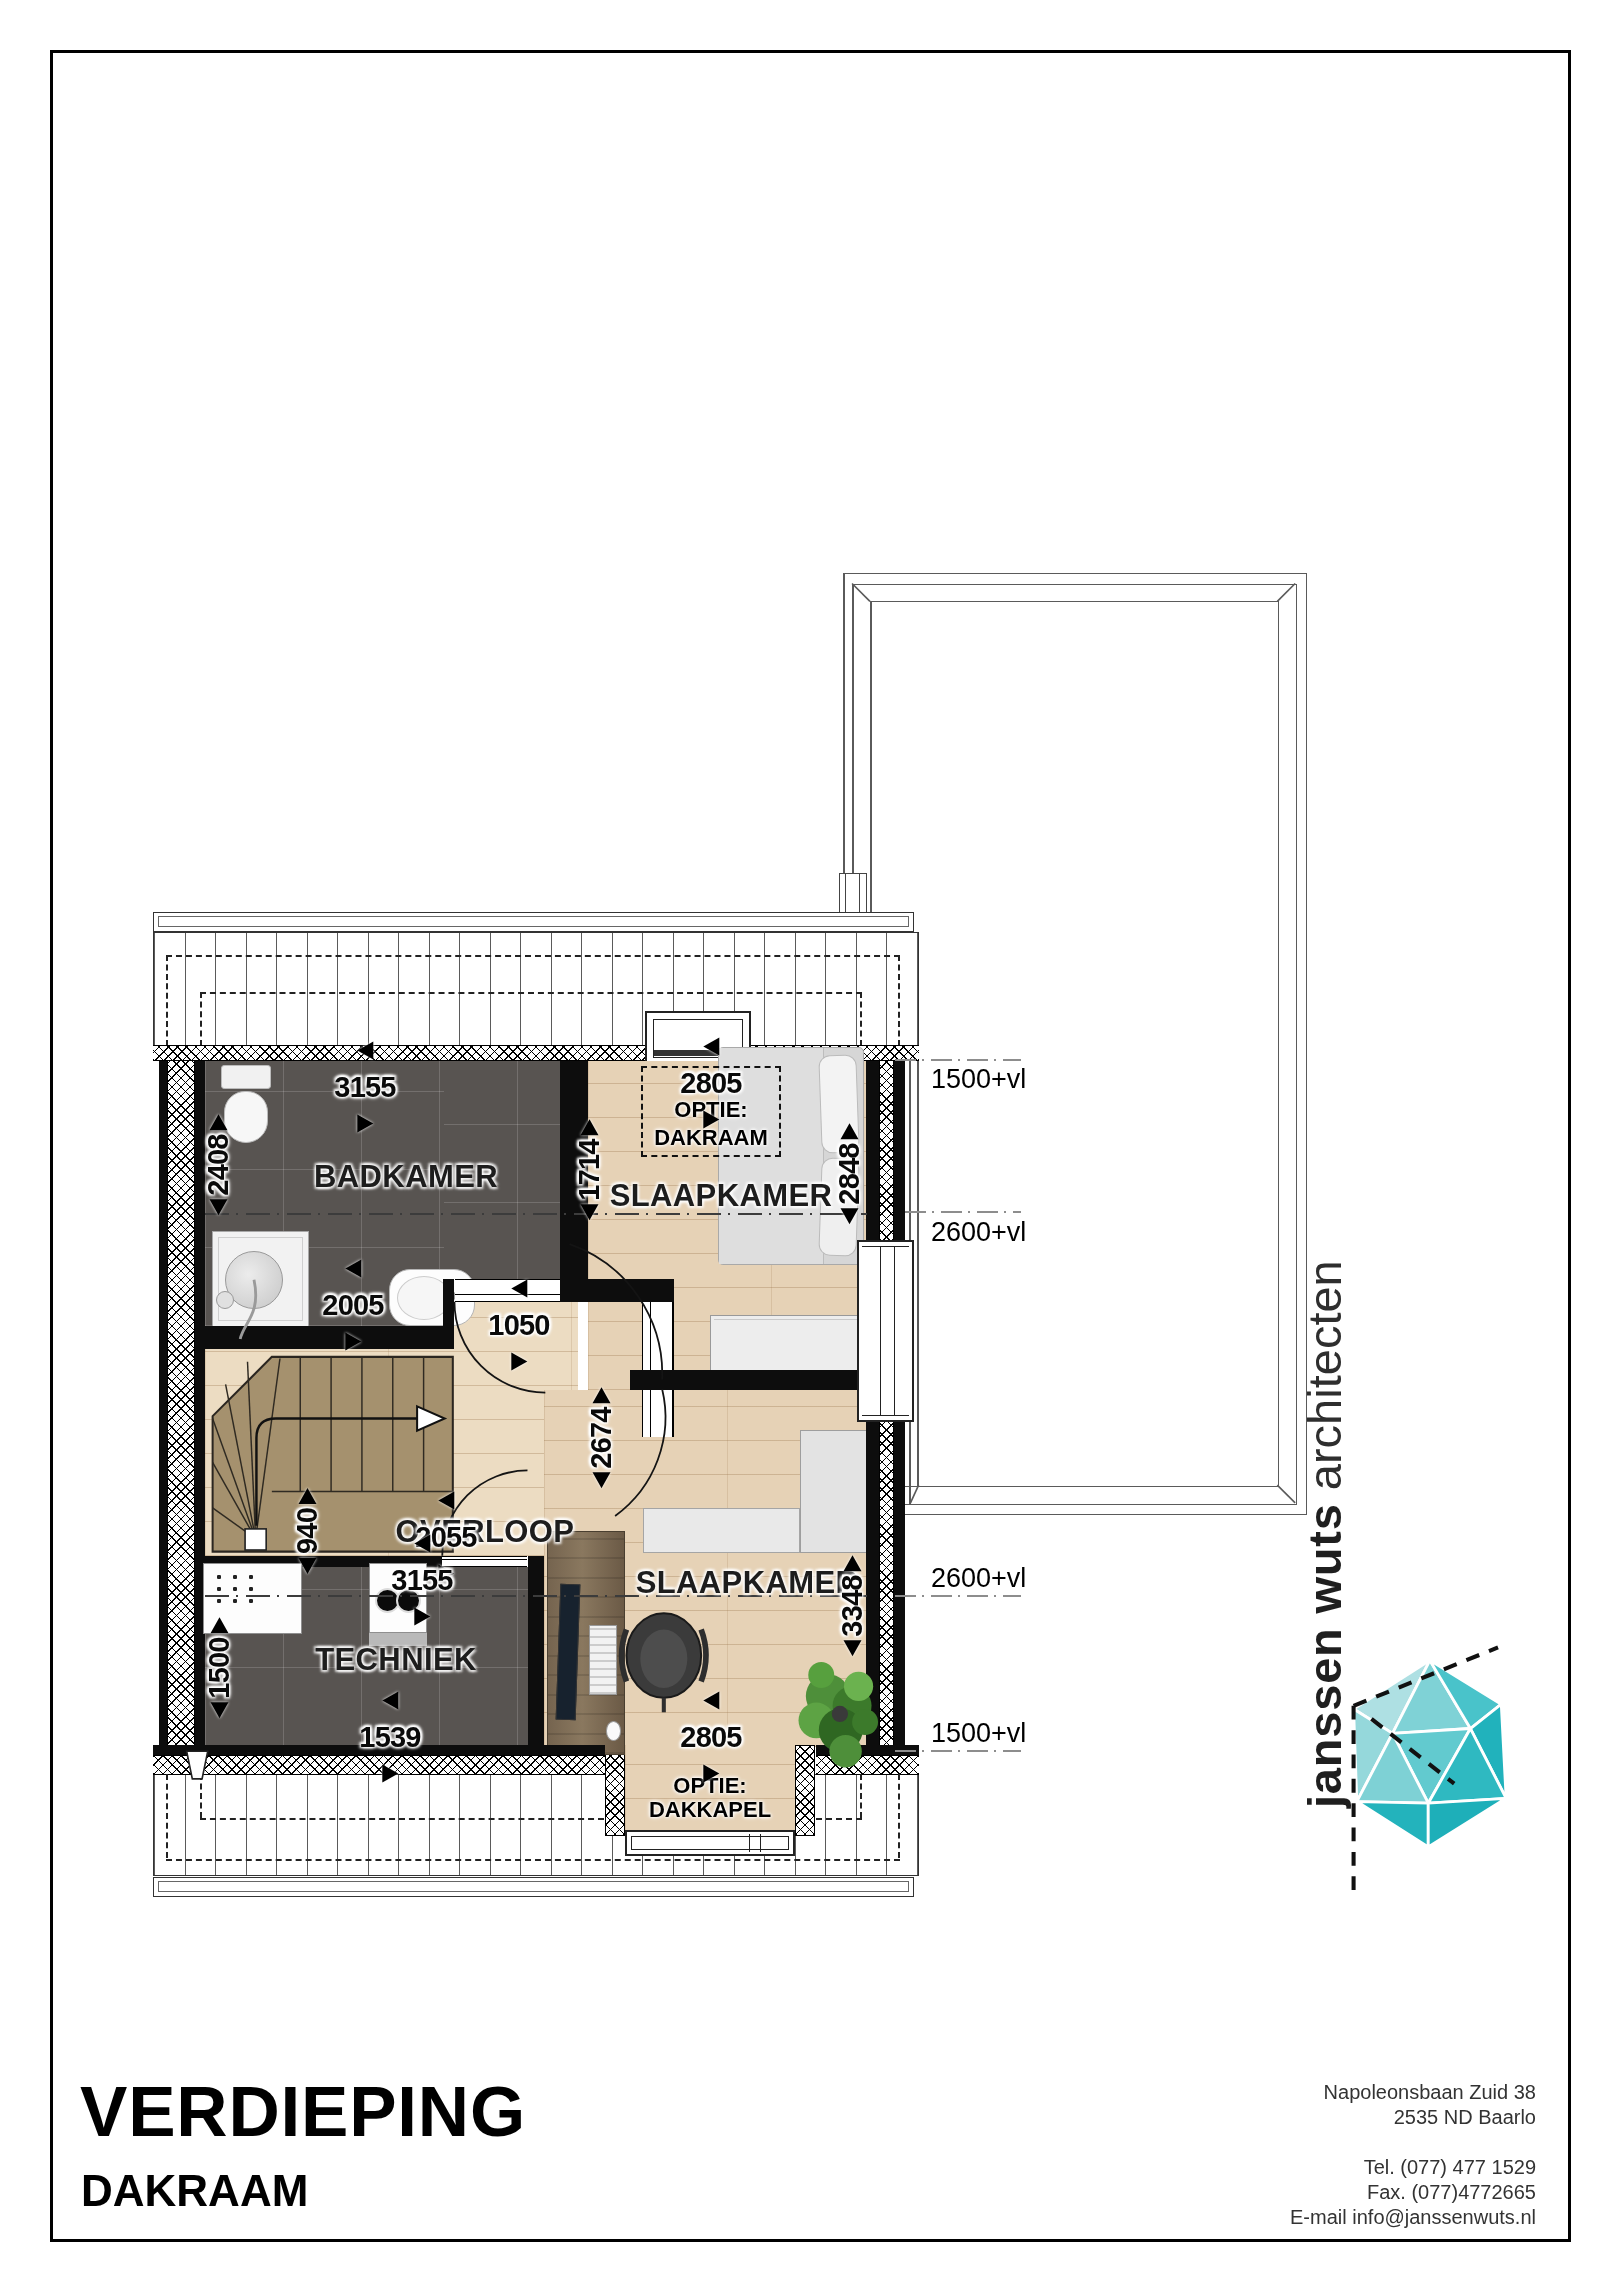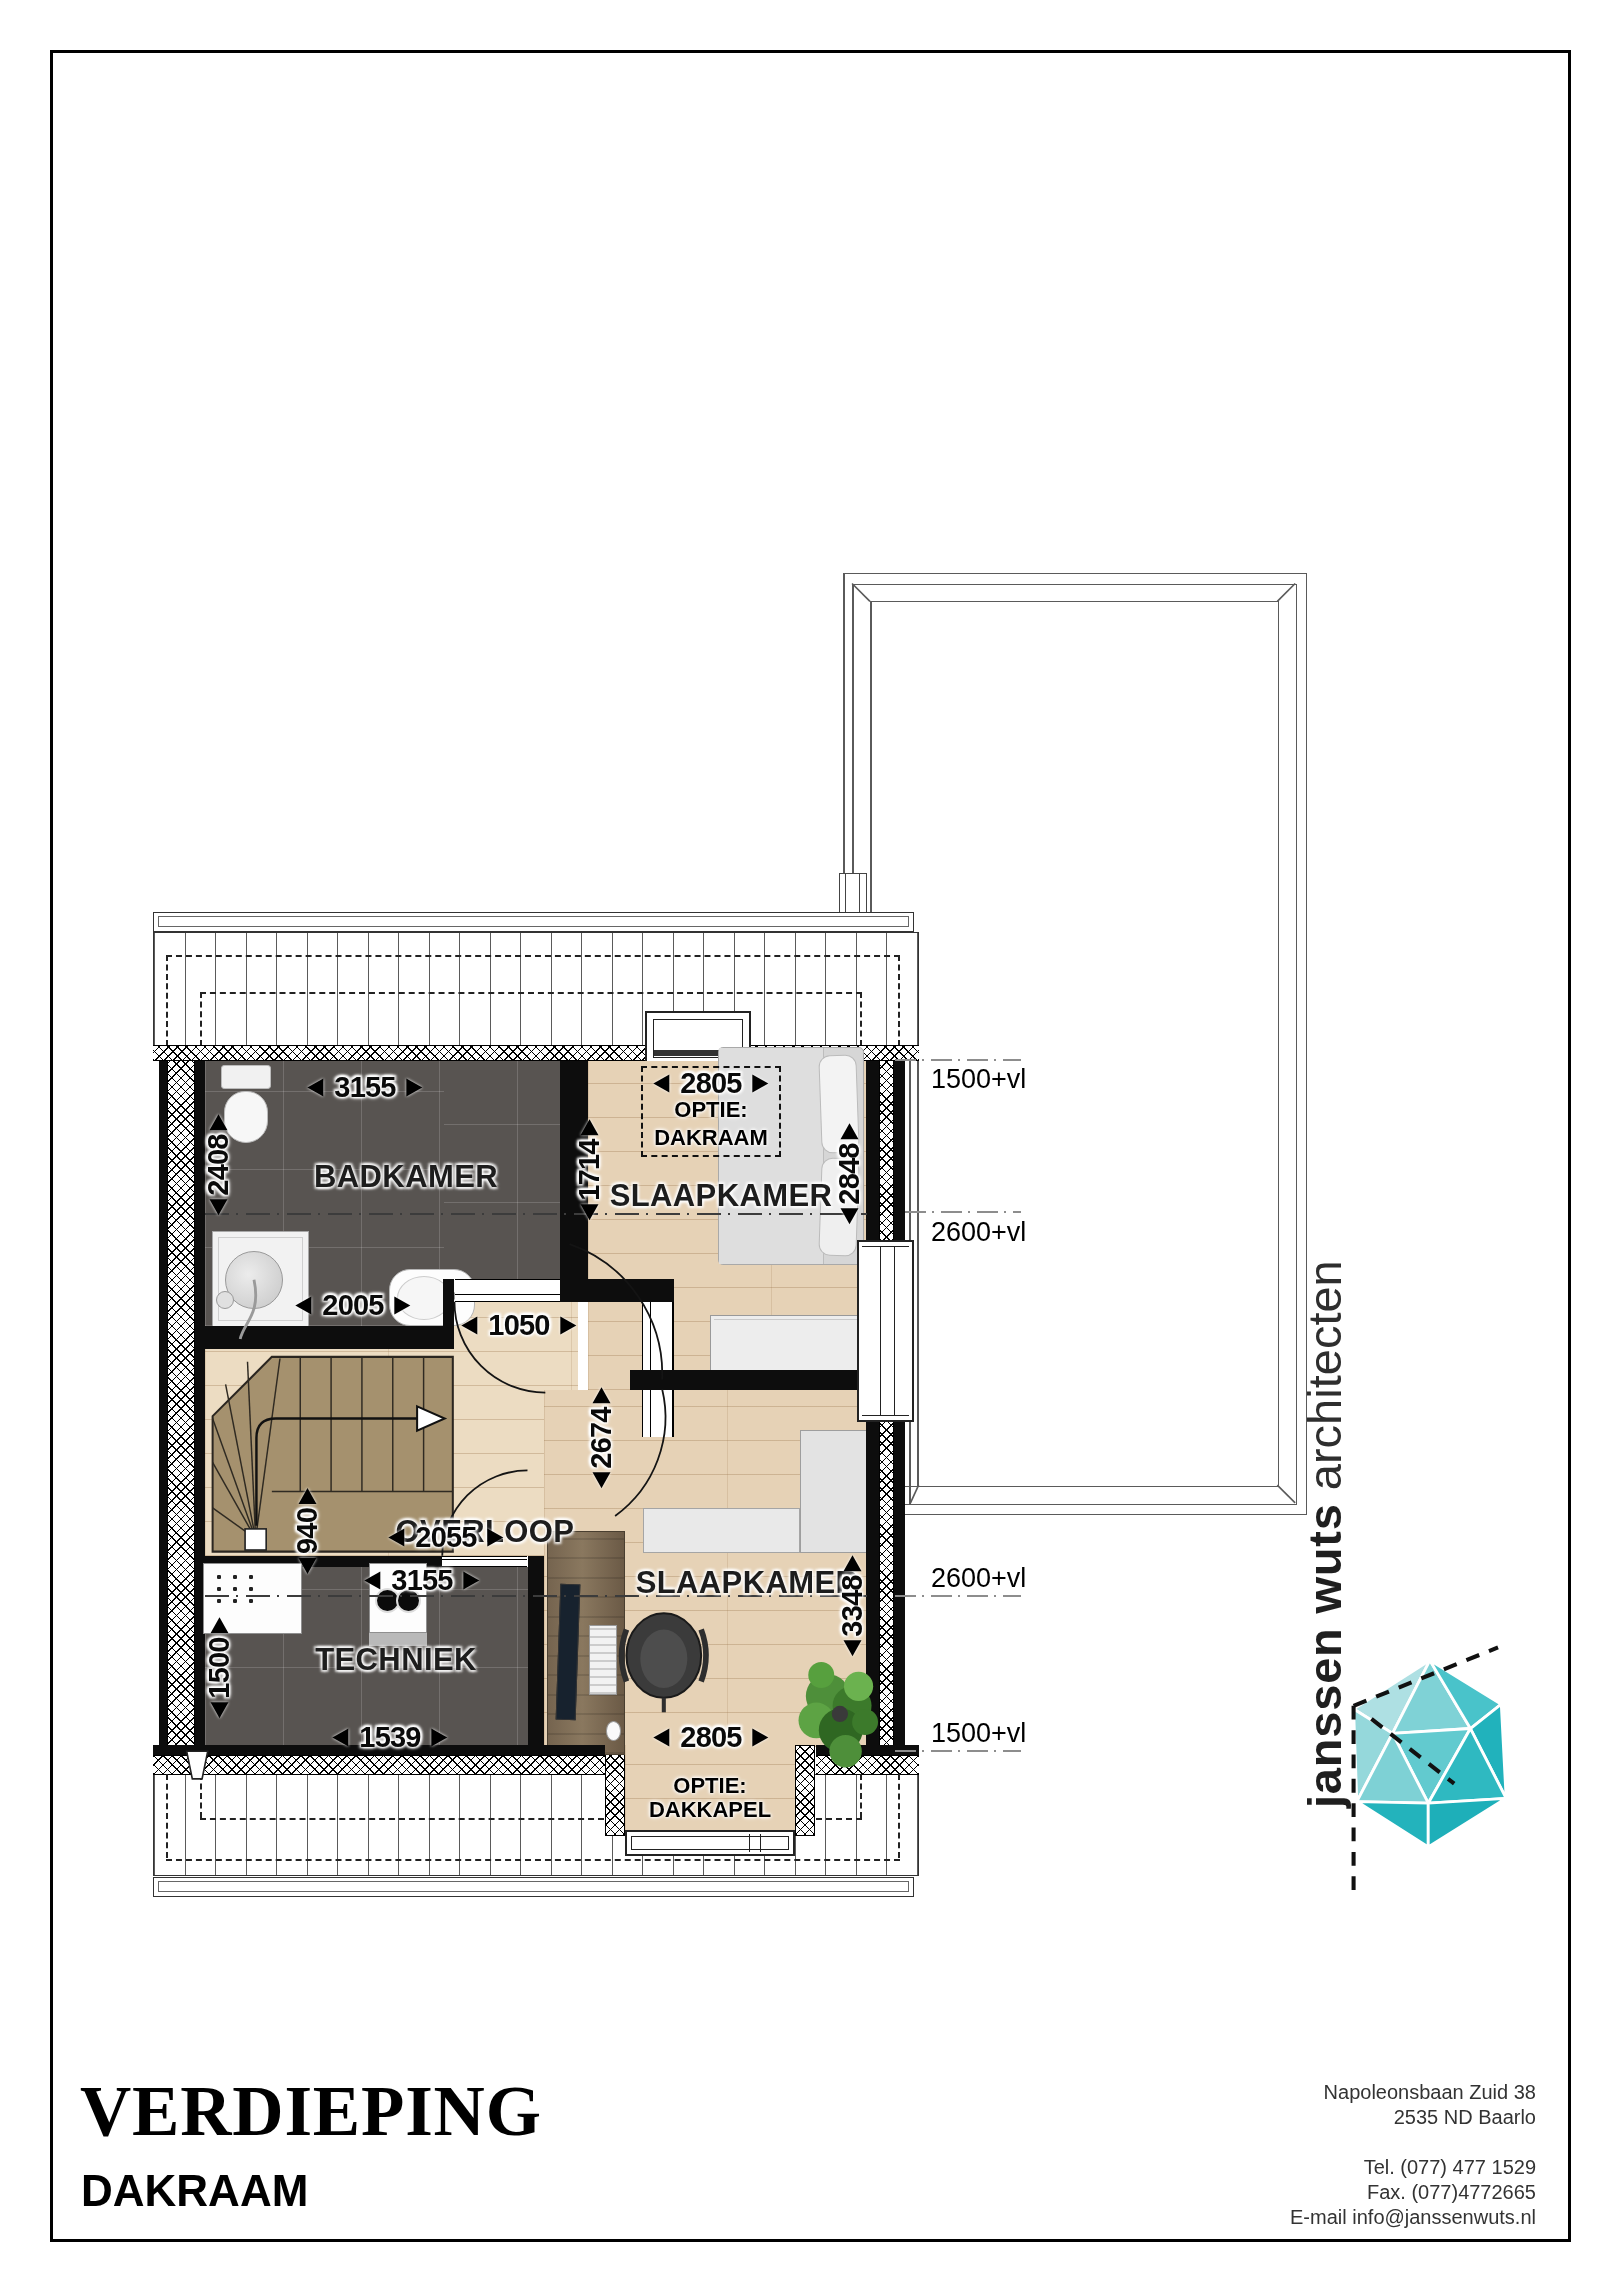--- a/index.html
+++ b/index.html
@@ -28,21 +28,21 @@
      repeating-linear-gradient(90deg,#5a5a5a 0 1.3px,transparent 1.3px 30.5px);}
   .fascia{background:#fff;border:1.6px solid #333;box-sizing:border-box;}
   .fascia>div{position:absolute;left:4px;right:4px;top:3.2px;bottom:3.2px;border:1px solid #666;}
   .thresh{background:#fff;border-top:1.6px solid #000;border-bottom:1.6px solid #000;box-sizing:border-box;
      background-image:repeating-linear-gradient(0deg,transparent 0 5.7px,#000 5.7px 7px,transparent 7px 21px);}
   .threshv{background:#fff;border-left:1.6px solid #000;border-right:1.6px solid #000;box-sizing:border-box;
      background-image:repeating-linear-gradient(90deg,transparent 0 6.5px,#000 6.5px 7.7px,transparent 7.7px 22px);}
 
   
   .dimh,.dimv{display:flex;align-items:center;justify-content:center;transform:translate(-50%,-50%);z-index:30;}
-  .dimh{gap:11px;}
+  .dimh{flex-direction:column;gap:11px;}
   .dimv{flex-direction:column;gap:4px;}
   .dimtxt{font-size:29px;font-weight:bold;color:#0a0a0a;letter-spacing:-0.8px;white-space:nowrap;
      text-shadow:-1.6px -1.6px 2.4px #fff,1.6px -1.6px 2.4px #fff,-1.6px 1.6px 2.4px #fff,1.6px 1.6px 2.4px #fff,0 0 5.7px #fff;}
   .vtxt{writing-mode:vertical-rl;transform:rotate(180deg);}
   .tri{width:0;height:0;filter:drop-shadow(0 0 1.6px #fff);}
   .tl{border-right:16px solid #000;border-top:9.7px solid transparent;border-bottom:9.7px solid transparent;}
   .tr{border-left:16px solid #000;border-top:9.7px solid transparent;border-bottom:9.7px solid transparent;}
   .tu{border-bottom:16px solid #000;border-left:9.7px solid transparent;border-right:9.7px solid transparent;}
   .td{border-top:16px solid #000;border-left:9.7px solid transparent;border-right:9.7px solid transparent;}
   .room{transform:translate(-50%,-50%);font-size:31px;font-weight:bold;color:#1d1d1d;letter-spacing:0.4px;
@@ -54,21 +54,21 @@
   .secline{height:1.6px;z-index:27;background:repeating-linear-gradient(90deg,#3c3c3c 0 24px,transparent 24px 31px,#3c3c3c 31px 33px,transparent 33px 41px);}
   .optie{transform:translate(-50%,-50%);font-size:22px;font-weight:bold;color:#000;white-space:nowrap;z-index:30;
      text-shadow:0 0 3.2px #fff,0 0 3.2px #fff,0 0 4.9px #fff;}
   .rdash-h{border-top:2.4px dashed #222;height:0;z-index:6;}
   .rdash-v{border-left:2.4px dashed #222;width:0;z-index:6;}
 
   
   .nrect{box-sizing:border-box;border-style:solid;border-color:#5a5a5a;background:transparent;z-index:1;}
 
   
-  #title{left:80px;top:2071px;font-size:71px;font-weight:bold;color:#000;letter-spacing:0.8px;z-index:40;font-family:Liberation Serif, serif;}
+  #title{left:80px;top:2071px;font-size:71px;font-weight:bold;color:#000;letter-spacing:0.8px;z-index:40;}
   #subtitle{left:81px;top:2166px;font-size:44px;font-weight:bold;color:#000;z-index:40;}
   #addr{right:87px;top:2080px;text-align:right;font-size:20px;line-height:25px;color:#333;z-index:40;}
   #logotxt{left:1297px;top:1808px;transform:rotate(-90deg);transform-origin:0 0;font-size:47px;color:#1f1f1f;
      white-space:nowrap;z-index:40;width:519px;}
   #logotxt b{font-weight:bold;letter-spacing:0.8px;}
   #logotxt span{font-weight:normal;color:#2e2e2e;}
 
   svg{position:absolute;left:0;top:0;z-index:25;pointer-events:none;}
   .furn{box-sizing:border-box;z-index:12;}
 </style>

